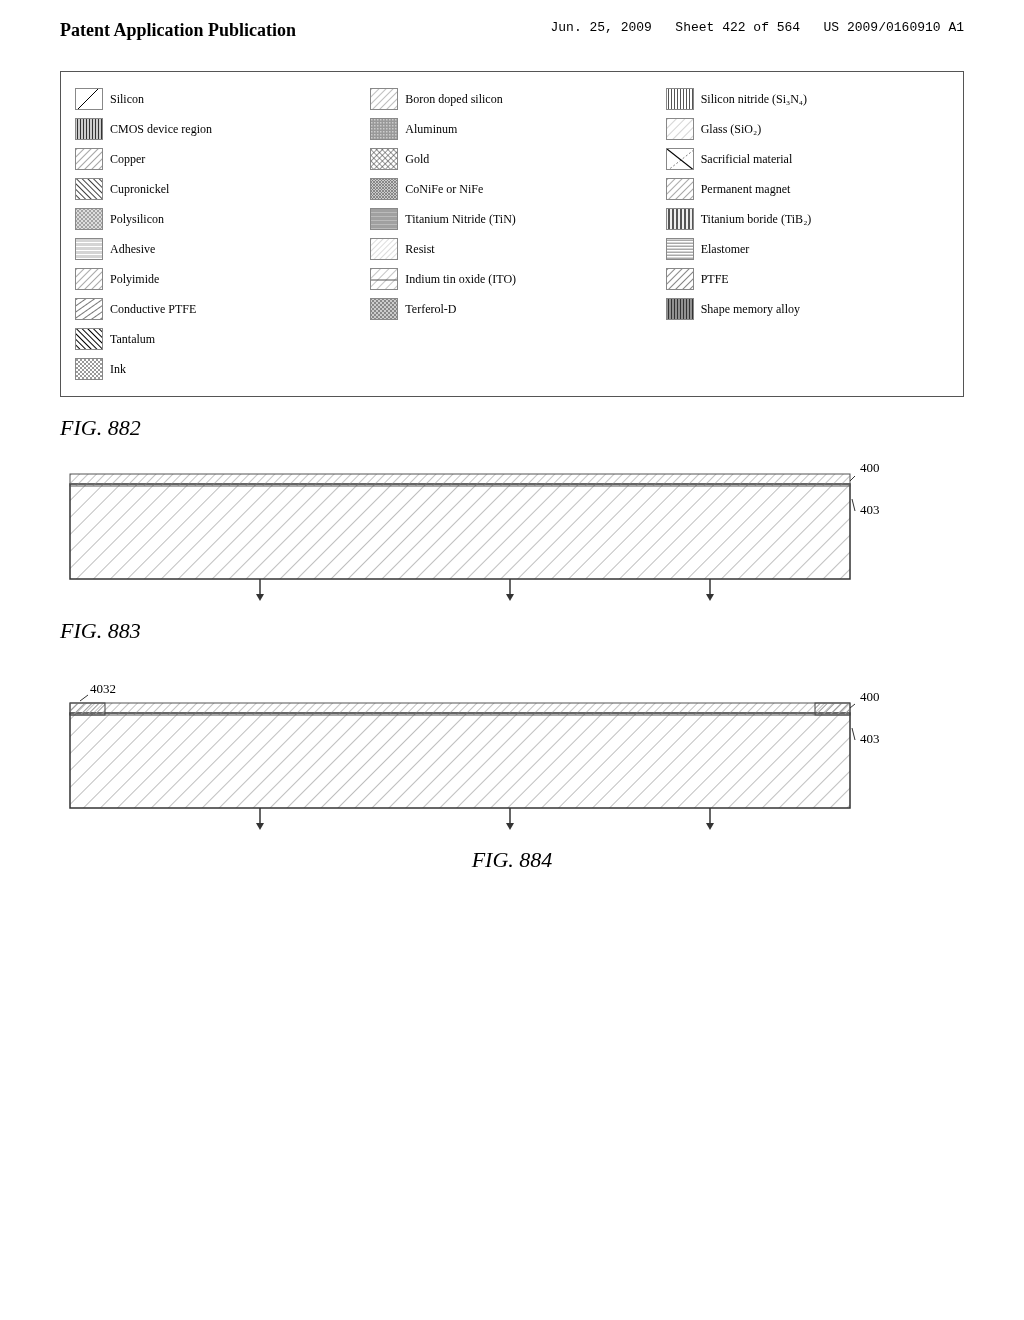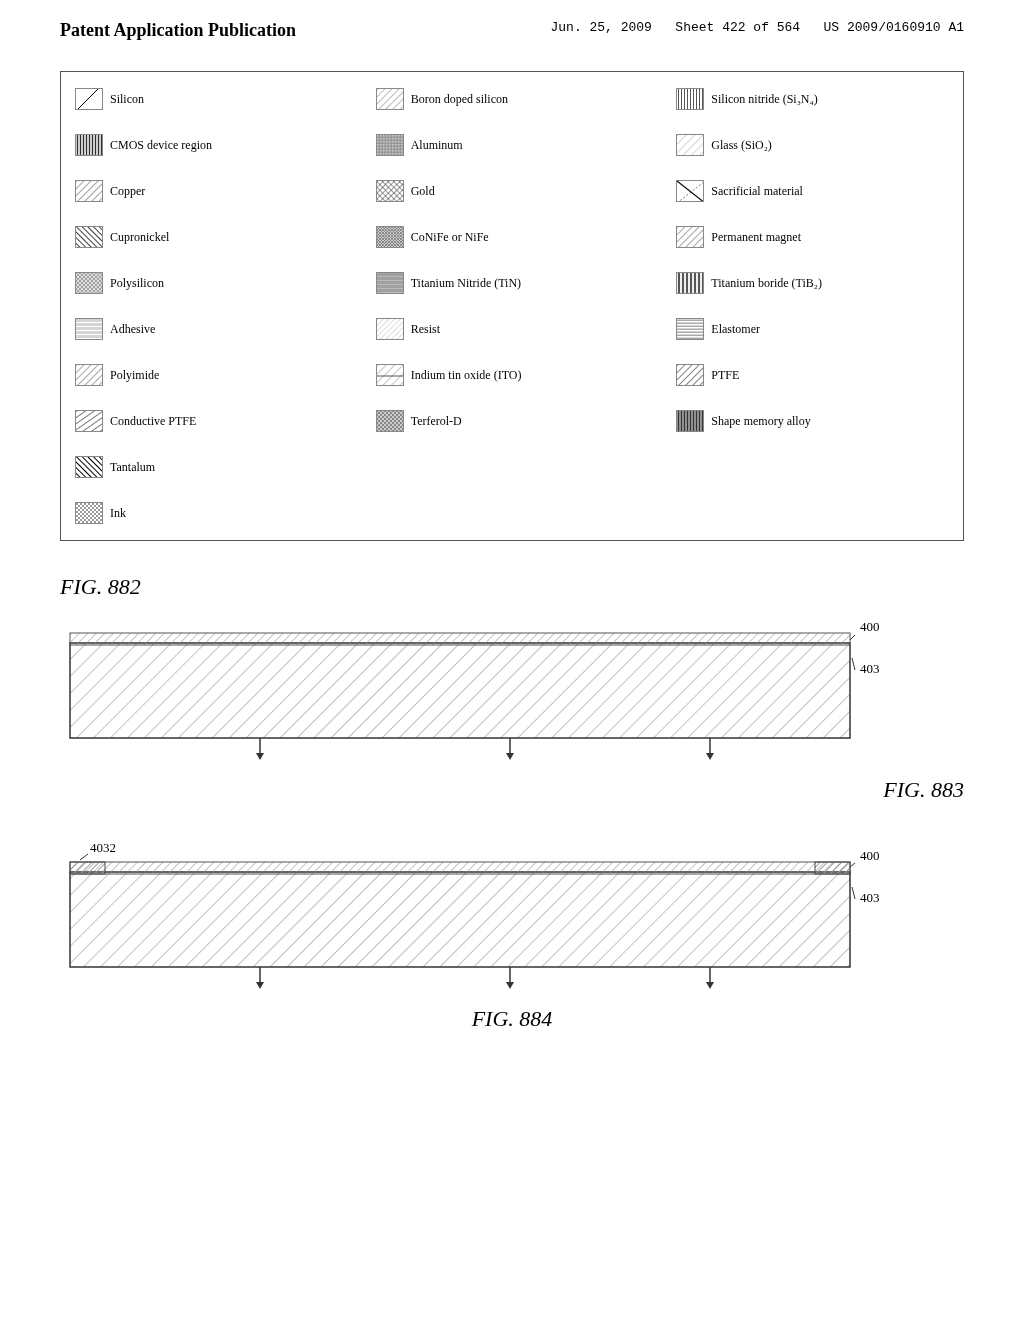--- a/index.html
+++ b/index.html
@@ -28,24 +28,24 @@
     .header-right {
       text-align: right;
       font-size: 13px;
       font-family: Liberation Mono, monospace;
     }
 
     
     .legend-box {
       border: 1.5px solid #555;
       padding: 12px 8px;
-      margin-bottom: 33px;
+      margin-bottom: 18px;
       display: grid;
       grid-template-columns: 1fr 1fr 1fr;
-      gap: 16px;
+      gap: 0;
       text-align: right;
     }
 
     .legend-item {
       display: flex;
       align-items: center;
       gap: 7px;
       padding: 4px 6px;
       font-size: 12px;
     }
@@ -465,21 +465,21 @@
 
     <text x="800" y="13" font-size="13" font-family="Times New Roman">4006</text>
 
     <line x1="795" y1="17" x2="790" y2="22" stroke="#333" stroke-width="1"></line>
 
     <text x="800" y="55" font-size="13" font-family="Times New Roman">4031</text>
     <line x1="795" y1="52" x2="792" y2="40" stroke="#333" stroke-width="1"></line>
   </svg>
 </div>
 
-<div class="fig-label" style="margin-top:5px; margin-bottom:20px;text-align:right;">FIG. 883</div>
+<div class="fig-label" style="margin-top:5px; margin-bottom:20px;">FIG. 883</div>
 
 <div class="diagram-container fig884-diagram" style="margin-bottom:0;">
   <svg width="820" height="160">
     <defs>
       <pattern id="d884-top" width="6" height="4" patternUnits="userSpaceOnUse" patternTransform="rotate(45)">
         <line x1="0" y1="0" x2="0" y2="4" stroke="#888" stroke-width="1"></line>
       </pattern>
       <pattern id="d884-main" width="12" height="12" patternUnits="userSpaceOnUse" patternTransform="rotate(45)">
         <line x1="0" y1="0" x2="0" y2="12" stroke="#aaa" stroke-width="1.5"></line>
       </pattern>

